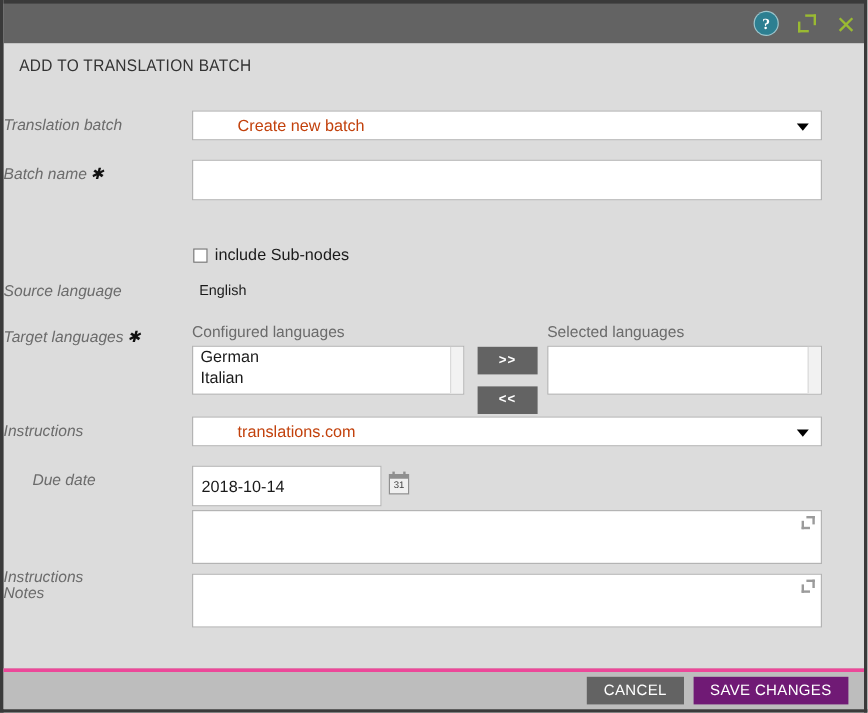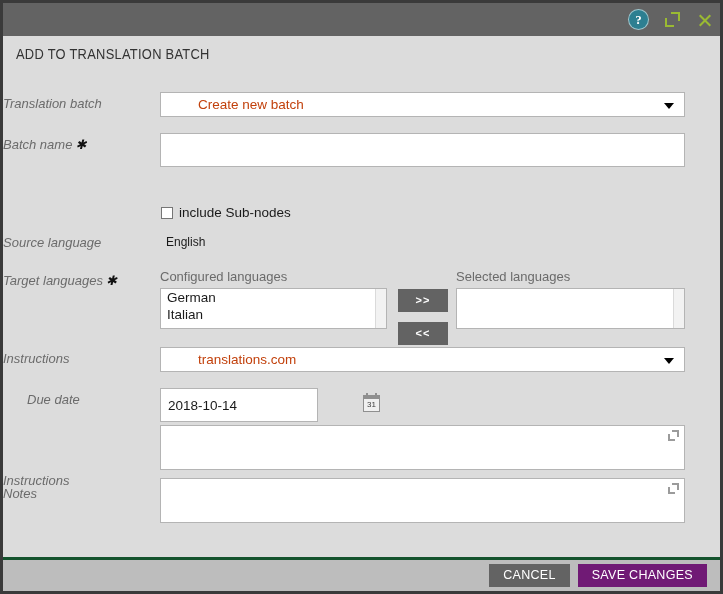--- a/index.html
+++ b/index.html
@@ -328,21 +328,21 @@
   }
 
   
   .footer {
     position: absolute;
     left: -3px;
     right: -3px;
     bottom: 0;
     height: 34px;
     background: #bdbdbd;
-    border-top: 3px solid #14532d;
+    border-top: 3px solid #ec4899;
     box-sizing: border-box;
   }
   .footer-btns {
     position: absolute;
     right: 16px;
     top: 4px;
     display: flex;
     gap: 8px;
   }
   .btn {
@@ -423,21 +423,21 @@
       <div class="lbl" style="top:4px;">Instructions</div>
       <div class="selectbox" style="top:0;">
         <span class="sel-text">translations.com</span>
         <span class="caret"></span>
       </div>
     </div>
 
     <div class="row" style="top:318px;">
       <div class="lbl" style="top:4px;padding-left:24px;">Due date</div>
       <input class="txtfield" type="text" style="top: 0px; width: 158px; height: 23px;" value="2018-10-14">
-      <div class="cal-icon" style="left:321px; top:7px;margin-left:39px;">
+      <div class="cal-icon" style="left:321px; top:7px;">
         <span class="cal-num">31</span>
       </div>
     </div>
 
     <div class="row" style="top:355px;">
       <div class="lbl" style="top:8px;margin-top:40px;">Instructions</div>
       <textarea class="tarea" style="top: 0px; height: 45px;" placeholder=""></textarea>
       <div class="expand-icon" style="left:665px; top:5px;"></div>
     </div>
 

